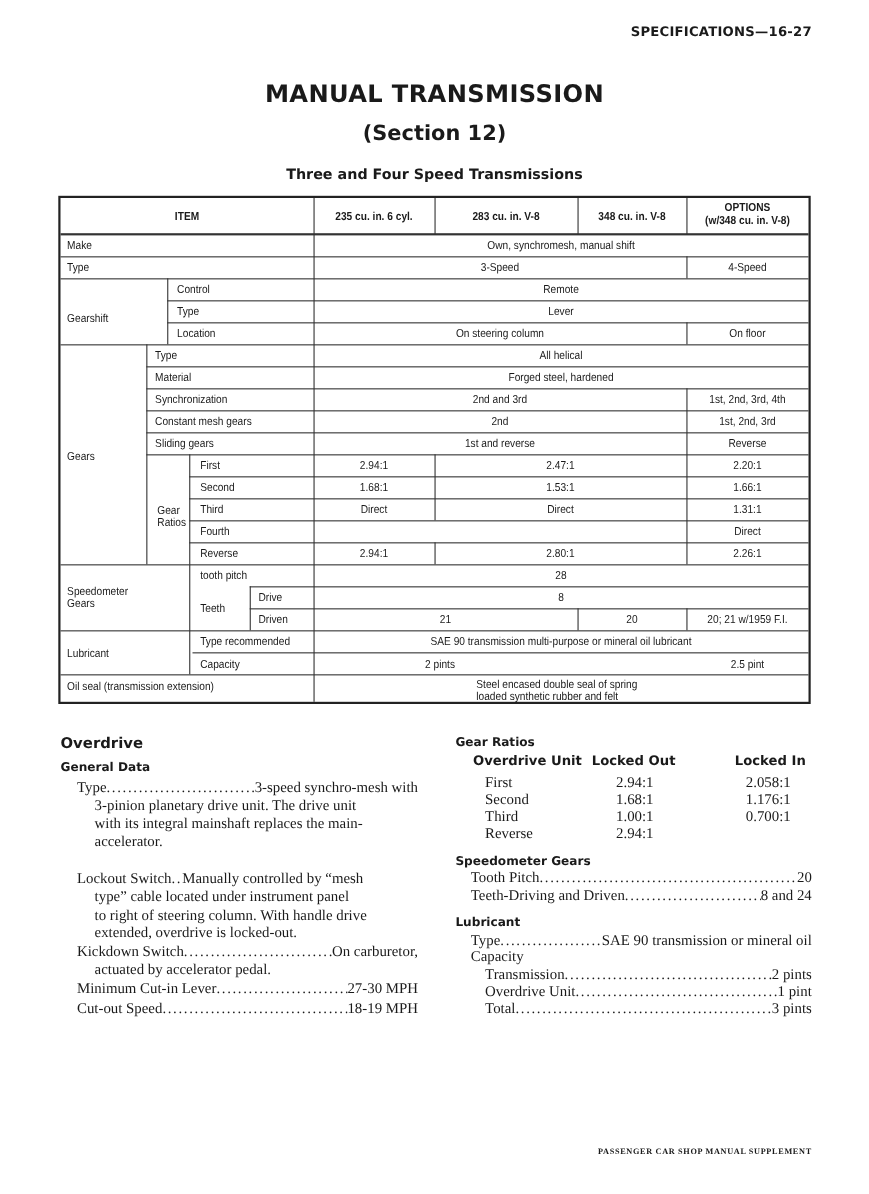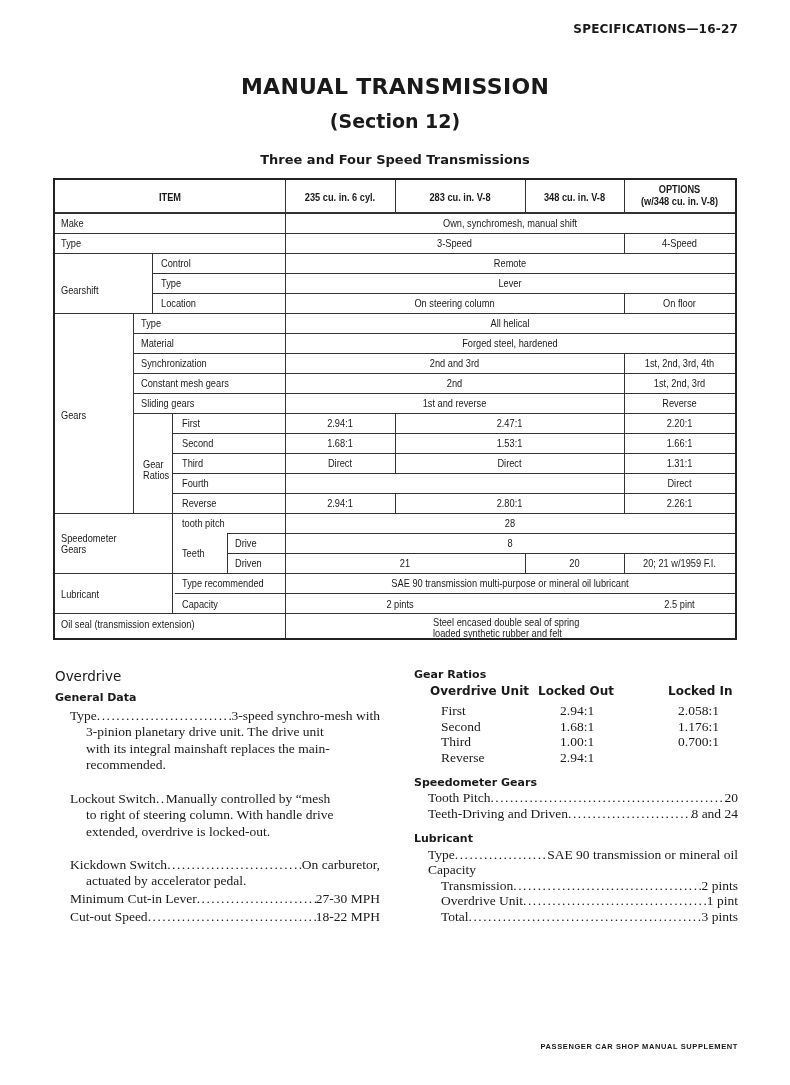--- a/index.html
+++ b/index.html
@@ -13,31 +13,31 @@
   
   #spec-table { position: absolute; left: 53px; top: 178px; width: 684px; height: 462px; border: 2px solid #222; box-sizing: border-box; }
   .ln { position: absolute; background: #333; }
   .h { height: 1px; }
   .v { width: 1px; }
   .cell { position: absolute; font-family: "Liberation Sans", sans-serif; font-size: 10.5px; transform: scaleX(0.88); transform-origin: left center; white-space: nowrap; line-height: 12px; }
   .ctr { transform-origin: center center; text-align: center; }
   .hdr { font-weight: bold; }
 
   
-  .blk-h1 { position: absolute; font-family: "DejaVu Sans", sans-serif; font-weight: normal; font-size: 13.5px; }
+  .blk-h1 { position: absolute; font-family: "DejaVu Sans", sans-serif; font-weight: bold; font-size: 13.5px; }
   .blk-h2 { position: absolute; font-family: "DejaVu Sans", sans-serif; font-weight: bold; font-size: 11px; }
   .para { position: absolute; font-family: "Liberation Serif", serif; font-size: 13.5px; line-height: 16.3px; color: #1a1a1a; }
   .para .ind { display: block; padding-left: 16px; }
   .row2 { position: absolute; font-family: "Liberation Serif", serif; font-size: 13.5px; line-height: 15.5px; }
   .dotrow { display: flex; white-space: nowrap; overflow: hidden; }
   .dotrow .lbl { flex: 0 0 auto; }
   .dotrow .dots { flex: 1 1 auto; overflow: hidden; }
   .dotrow .dots::before { content: "....................................................................................................................."; letter-spacing: 1.5px; }
   .dotrow .val { flex: 0 0 auto; }
-  #footer { position: absolute; right: 52px; top: 1042px; font-family: Liberation Sans, sans-serif; font-weight: bold; font-size: 7.5px; letter-spacing: 0.6px; }
+  #footer { position: absolute; right: 52px; top: 1042px; font-family: Liberation Serif, serif; font-weight: bold; font-size: 7.5px; letter-spacing: 0.6px; }
 </style>
 </head>
 <body>
 
 <div id="page-header">SPECIFICATIONS—16-27</div>
 <div id="title">MANUAL TRANSMISSION</div>
 <div id="section">(Section 12)</div>
 <div id="subtitle">Three and Four Speed Transmissions</div>
 
 <div id="spec-table">
@@ -173,29 +173,30 @@
 <div class="blk-h2" style="left:55px;top:691px">General Data</div>
 
 <div class="para" style="left:70px;top:708px;width:310px">
   <div class="dotrow">
       <span class="lbl">Type</span>
       <span class="dots"></span>
       <span class="val">3-speed synchro-mesh with</span>
     </div>
   <span class="ind">3-pinion planetary drive unit. The drive unit</span>
   <span class="ind">with its integral mainshaft replaces the main-</span>
-  <span class="ind">recommended.</span>
+  <span class="ind">accelerator.</span>
 </div>
 
 <div class="para" style="left:70px;top:791px;width:310px">
   <div class="dotrow">
       <span class="lbl">Lockout Switch</span>
       <span style="letter-spacing:1.5px">..</span>
       <span class="val">Manually controlled by “mesh</span>
     </div>
+  <span class="ind">type” cable located under instrument panel</span>
   <span class="ind">to right of steering column. With handle drive</span>
   <span class="ind">extended, overdrive is locked-out.</span>
 </div>
 
 <div class="para" style="left:70px;top:857px;width:310px">
   <div class="dotrow">
       <span class="lbl">Kickdown Switch</span>
       <span class="dots"></span>
       <span class="val">On carburetor,</span>
     </div>
@@ -206,21 +207,21 @@
   <div class="dotrow">
       <span class="lbl">Minimum Cut-in Lever</span>
       <span class="dots"></span>
       <span class="val">27-30 MPH</span>
     </div>
 </div>
 <div class="para" style="left:70px;top:909px;width:310px">
   <div class="dotrow">
       <span class="lbl">Cut-out Speed</span>
       <span class="dots"></span>
-      <span class="val">18-22 MPH</span>
+      <span class="val">18-19 MPH</span>
     </div>
 </div>
 
 <div class="blk-h2" style="left:414px;top:668px">Gear Ratios</div>
 <div class="blk-h2" style="left:430px;top:684px;font-size:12px">Overdrive Unit</div>
 <div class="blk-h2" style="left:538px;top:684px;font-size:12px">Locked Out</div>
 <div class="blk-h2" style="left:668px;top:684px;font-size:12px">Locked In</div>
 
 <div id="ratio-rows">
   <div class="row2" style="left:441px;top:703px">First</div>

